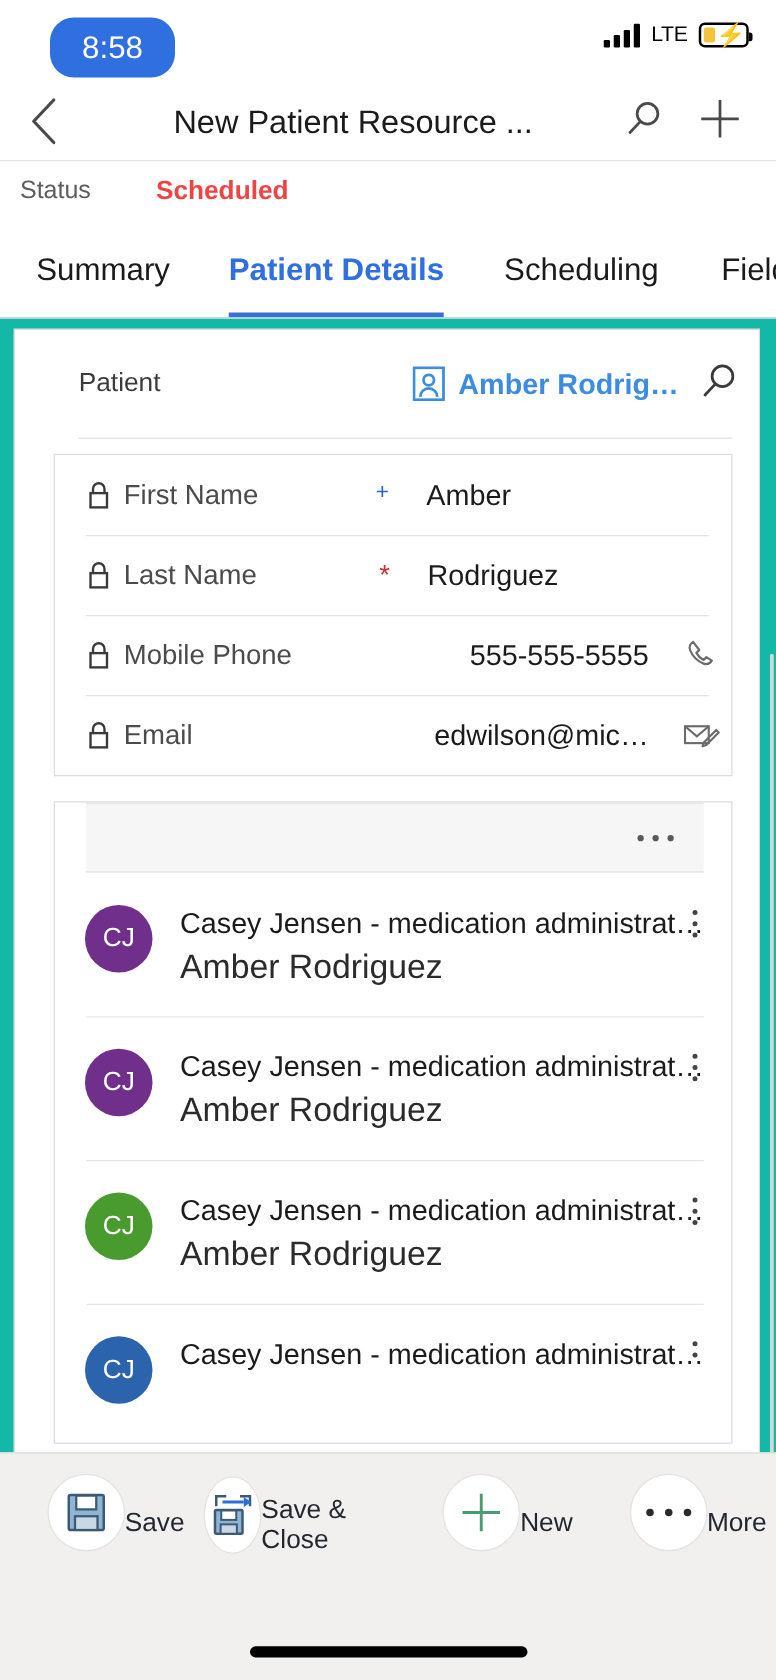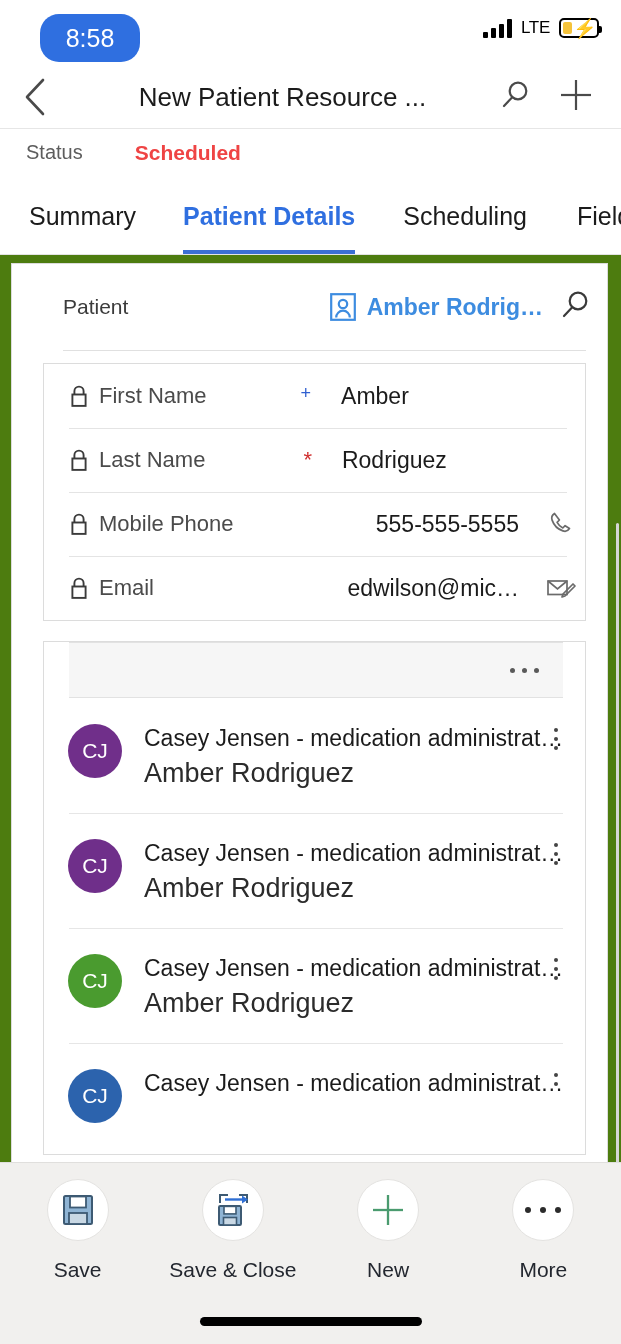--- a/index.html
+++ b/index.html
@@ -66,21 +66,21 @@
     padding-right: 4px;
   }
   .title-icons { display: flex; align-items: center; gap: 28px; padding-right: 28px; }
 
   
   .statusrow {
     position: absolute; top: 128px; left: 0; width: 621px; height: 48px;
     border-top: 1px solid #e6e6e6;
     display: flex; align-items: center;
   }
-  .statusrow .lbl { margin-left: 26px; font-size: 20px; color: #5d5d5d; }
+  .statusrow .lbl { margin-left: 16px; font-size: 20px; color: #5d5d5d; }
   .statusrow .val { margin-left: 52px; font-size: 21px; color: #ef4444; font-weight: 600; }
 
   
   .tabs {
     position: absolute; top: 178px; left: 0; width: 621px; height: 76px;
     display: flex; align-items: center; overflow: hidden;
   }
   .tab {
     font-size: 25px; color: #1b1b1b; white-space: nowrap;
     height: 76px; display: flex; align-items: center; position: relative;
@@ -91,21 +91,21 @@
     height: 4px; background: #3b6fd4;
   }
   #tab0 { margin-left: 29px; }
   #tab1 { margin-left: 47px; }
   #tab2 { margin-left: 48px; }
   #tab3 { margin-left: 50px; }
 
   
   .content {
     position: absolute; top: 254px; left: 0; width: 621px; height: 908px;
-    background: #4d7c0f; overflow: hidden;
+    background: #14b8a6; overflow: hidden;
     border-top: 1px solid #e3e3e3;
   }
   .outer-card {
     position: absolute; left: 11px; top: 8px; width: 597px;
     background: #ffffff; border: 1px solid #dcdcdc;
     height: 960px;
   }
 
   
   .lookup-row {
@@ -195,21 +195,21 @@
     background: #d6d6d6; border-radius: 2px;
   }
 
   
   .commandbar {
     position: absolute; left: 0; bottom: 0; width: 621px; height: 182px;
     background: #f1f0ee; border-top: 1px solid #e0dfdd;
     display: flex; align-items: flex-start; justify-content: space-around;
     padding-top: 16px;
   }
-  .cmd { width: 140px; display: flex; flex-direction: column; align-items: center; justify-content: flex-end; }
+  .cmd { width: 140px; display: flex; flex-direction: row; align-items: center; justify-content: flex-end; }
   .cmd-circle {
     width: 62px; height: 62px; border-radius: 50%;
     background: #ffffff; border: 1px solid #e4e3e1;
     display: flex; align-items: center; justify-content: center;
   }
   .cmd-label { margin-top: 17px; font-size: 21px; color: #23272f; }
   .home-indicator {
     position: absolute; left: 50%; transform: translateX(-50%); bottom: 18px;
     width: 222px; height: 9px; border-radius: 5px; background: #000;
   }

